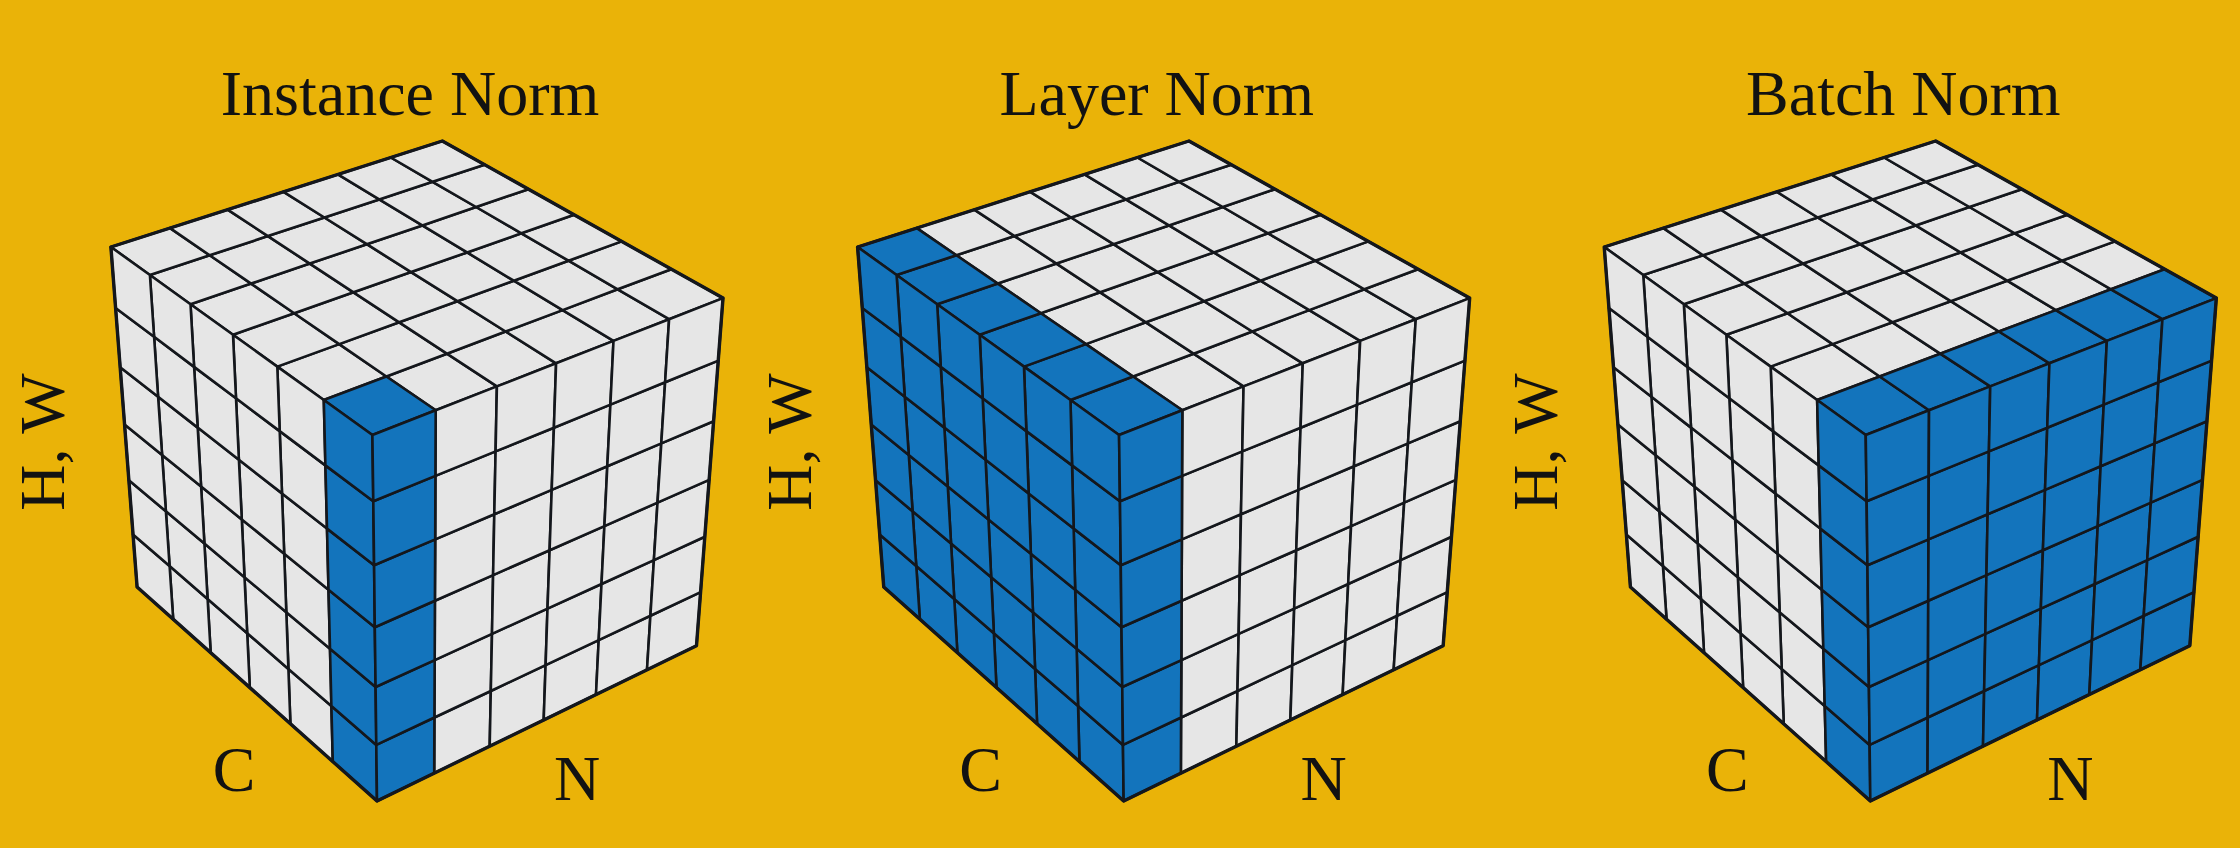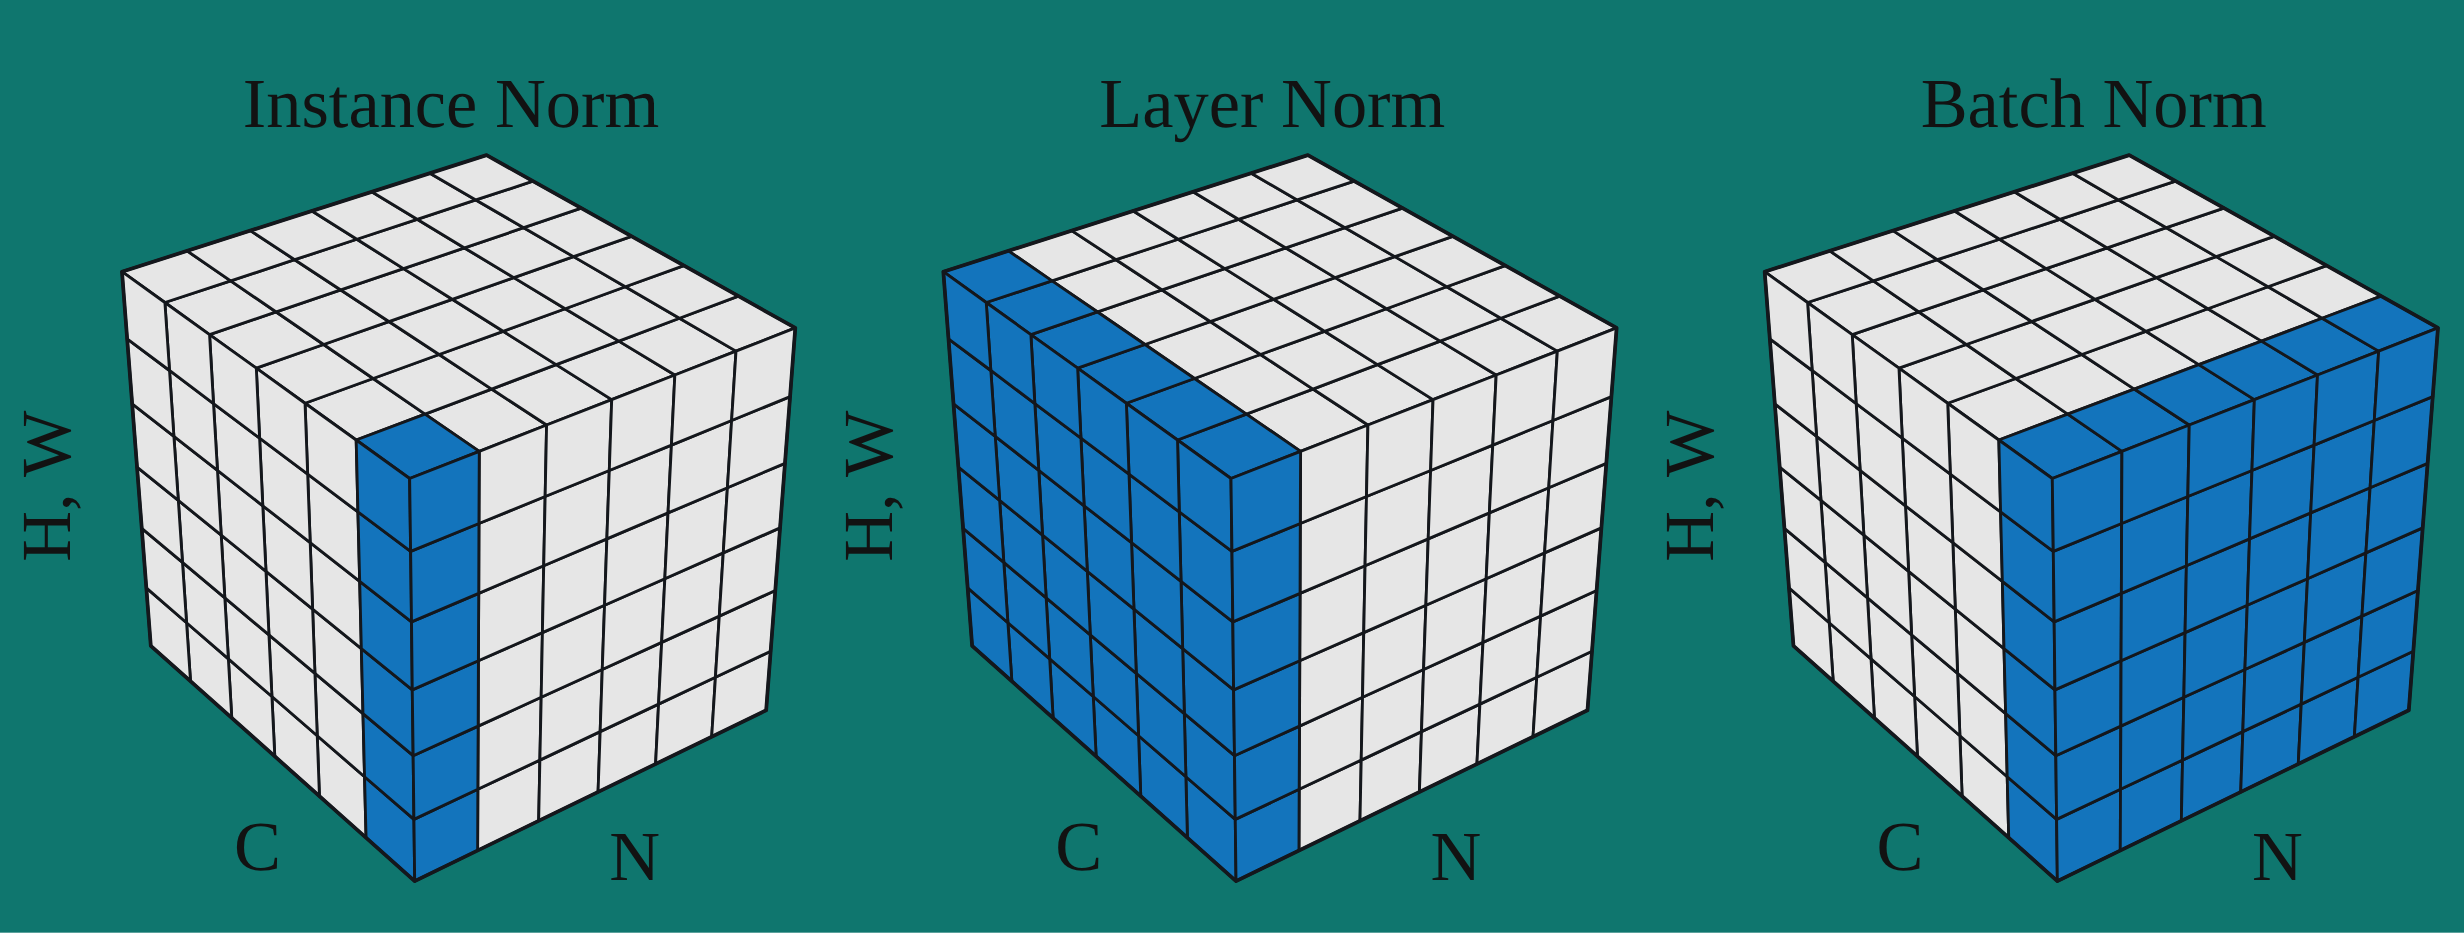--- a/index.html
+++ b/index.html
@@ -6,21 +6,21 @@
     margin: 0;
     padding: 0;
     background: #ffffff;
     width: 2240px;
     height: 848px;
     overflow: hidden;
   }
   .figure-wrap {
     width: 2240px;
     height: 848px;
-    background: #0f766e;
+    background: #eab308;
   }
   svg { display: block; }
   text {
     font-family: "Liberation Serif", "DejaVu Serif", serif;
     fill: #121212;
   }
   .panel-title {
     font-size: 64px;
     text-anchor: middle;
   }

